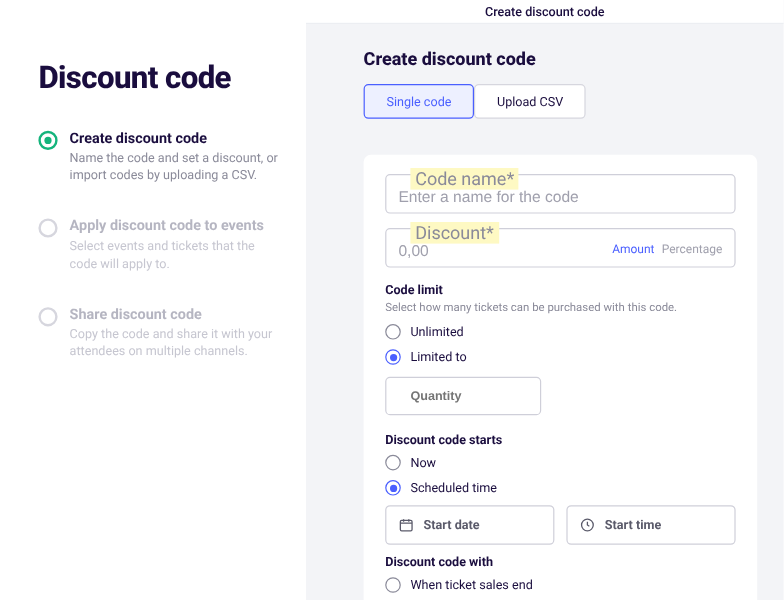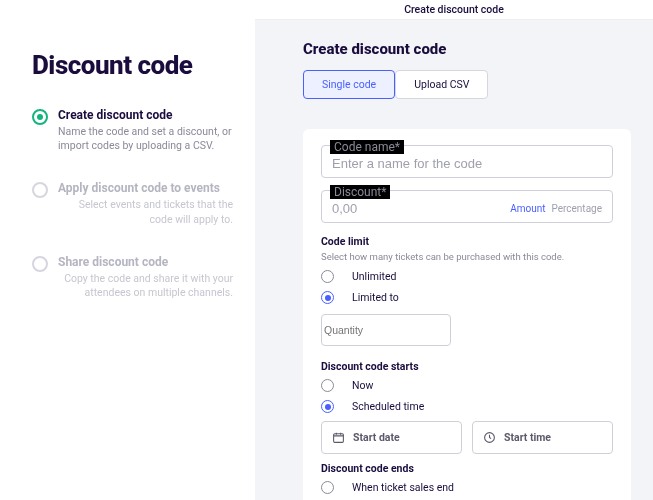--- a/index.html
+++ b/index.html
@@ -33,21 +33,21 @@
   }
   .step.active .step-bullet { border-color: #14b47c; }
   .step.active .step-bullet::after {
     content: ""; position: absolute; inset: 3px; border-radius: 50%;
     background: #14b47c;
   }
   .step-body { }
   .step-title { font-size: 12px; font-weight: 700; color: #1a0d3e; margin-bottom: 3px; }
   .step-desc { font-size: 10.5px; color: #8a8a99; line-height: 1.35; }
   .step.inactive .step-title { color: #b5b5c1; }
-  .step.inactive .step-desc { color: #c6c6d0; text-align: right; }
+  .step.inactive .step-desc { color: #c6c6d0; }
 
   .right {
     flex: 1;
     background: #f3f4f7;
     padding: 0 0 0 0;
     overflow-y: auto;
   }
   .topbar {
     background: #fff;
     height: 20px;
@@ -67,49 +67,49 @@
     border-color: #4a5fff; background: #edf0ff; color: #4a5fff;
   }
   .card {
     background: #fff; border-radius: 6px; padding: 16px 18px 22px;
   }
   .float-field {
     position: relative; border: 1px solid #cfcfd9; border-radius: 4px;
     padding: 10px 10px 6px; margin-bottom: 12px;
   }
   .float-label {
-    position: absolute; top: -6px; left: 8px; background: #000000;
-    padding: 0 4px; font-size: 12px; color: #8a8a99;
+    position: absolute; top: -6px; left: 20px; background: #fef9c3;
+    padding: 0 4px; font-size: 15px; color: #8a8a99;
   }
   .float-input {
     border: none; outline: none; width: 100%; font-size: 13px; color: #1a0d3e;
     background: transparent;
   }
   .float-input::placeholder { color: #a0a0ad; }
   .discount-row { display: flex; align-items: center; gap: 0; }
   .discount-row .float-input { flex: 1; }
   .toggle { font-size: 10px; margin-left: 6px; cursor: pointer; }
   .toggle.active { color: #4a5fff; }
   .toggle.inactive { color: #a0a0ad; }
 
   .section-title { font-size: 10.5px; font-weight: 700; color: #1a0d3e; margin-top: 8px; }
   .section-desc { font-size: 9.5px; color: #8a8a99; margin: 3px 0 8px; }
-  .radio-row { display: flex; align-items: center; gap: 18px; margin-bottom: 8px; cursor: pointer; }
+  .radio-row { display: flex; align-items: center; gap: 8px; margin-bottom: 8px; cursor: pointer; }
   .radio {
     width: 13px; height: 13px; border-radius: 50%; border: 1.5px solid #8a8a99;
     position: relative; flex-shrink: 0;
   }
   .radio.checked { border-color: #4a5fff; }
   .radio.checked::after {
     content: ""; position: absolute; inset: 2.5px; border-radius: 50%; background: #4a5fff;
   }
   .radio-label { font-size: 10.5px; color: #1a0d3e; }
   .input-box {
-    border: 1px solid #cfcfd9; border-radius: 4px; padding: 9px 2px;
-    font-size: 10.5px; color: #a0a0ad; background: #fff; outline: none;
+    border: 1px solid #cfcfd9; border-radius: 4px; padding: 9px 20px;
+    font-size: 10.5px; color: #a0a0ad; background: #fff; outline: none; font-weight: bold;
   }
   .qty { width: 130px; margin: 2px 0 6px; }
   .dt-row { display: flex; gap: 10px; margin-top: 4px; margin-bottom: 6px; }
   .dt-box {
     flex: 1; border: 1px solid #cfcfd9; border-radius: 4px;
     padding: 9px 10px; display: flex; align-items: center; gap: 8px;
     font-size: 10.5px; color: #5a5a6a; cursor: pointer; font-weight: bold;
   }
   .dt-box svg { width: 13px; height: 13px; flex-shrink: 0; }
 </style>
@@ -202,21 +202,21 @@
           </div>
           <div class="dt-box">
             <svg viewBox="0 0 24 24" fill="none" stroke="#5a5a6a" stroke-width="2">
                 <circle cx="12" cy="12" r="9"></circle>
                 <path d="M12 7v5l3 2"></path>
               </svg>
             <span>Start time</span>
           </div>
         </div>
 
-        <div class="section-title">Discount code ends</div>
+        <div class="section-title">Discount code with</div>
         <div style="height:6px"></div>
         <div class="radio-row">
           <div class="radio"></div>
           <div class="radio-label">When ticket sales end</div>
         </div>
         <div class="radio-row">
           <div class="radio checked"></div>
           <div class="radio-label">Scheduled time</div>
         </div>
         

